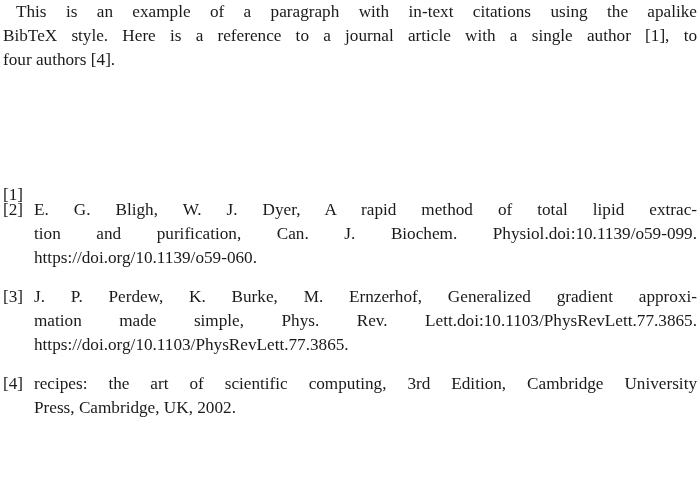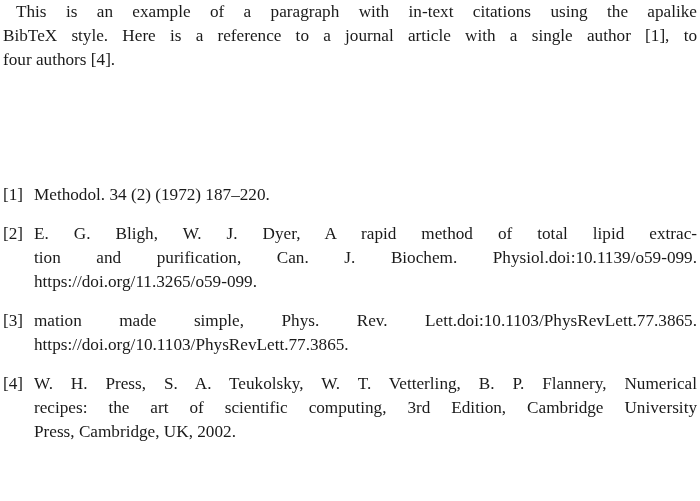--- a/index.html
+++ b/index.html
@@ -90,41 +90,40 @@
   <div class="intro">
       <span class="line indent">This is an example of a paragraph with in-text citations using the apalike</span>
       <span class="line">BibTeX style. Here is a reference to a journal article with a single author [1], to</span>
       <span class="line last">four authors [4].</span>
     </div>
 
   <div class="biblio">
       <div class="ref">
         <span class="ref-label">[1]</span>
         <span class="ref-lines">
-          <span class="line last">Methodol. 34 (2) (1972) 187–220.</span>
         </span>
       </div>
       <div class="ref">
         <span class="ref-label">[2]</span>
         <span class="ref-lines">
           <span class="line">E. G. Bligh, W. J. Dyer, A rapid method of total lipid extrac-</span>
           <span class="line">tion and purification, Can. J. Biochem. Physiol.doi:10.1139/o59-099.</span>
-          <span class="line last">https://doi.org/11.3265/o59-099.</span>
+          <span class="line last">https://doi.org/10.1139/o59-060.</span>
         </span>
       </div>
       <div class="ref">
         <span class="ref-label">[3]</span>
         <span class="ref-lines">
+          <span class="line">J. P. Perdew, K. Burke, M. Ernzerhof, Generalized gradient approxi-</span>
           <span class="line">mation made simple, Phys. Rev. Lett.doi:10.1103/PhysRevLett.77.3865.</span>
           <span class="line last">https://doi.org/10.1103/PhysRevLett.77.3865.</span>
         </span>
       </div>
       <div class="ref">
         <span class="ref-label">[4]</span>
         <span class="ref-lines">
-          <span class="line">W. H. Press, S. A. Teukolsky, W. T. Vetterling, B. P. Flannery, Numerical</span>
           <span class="line">recipes: the art of scientific computing, 3rd Edition, Cambridge University</span>
           <span class="line last">Press, Cambridge, UK, 2002.</span>
         </span>
       </div>
     </div>
 
 </div>
 
 </body></html>

